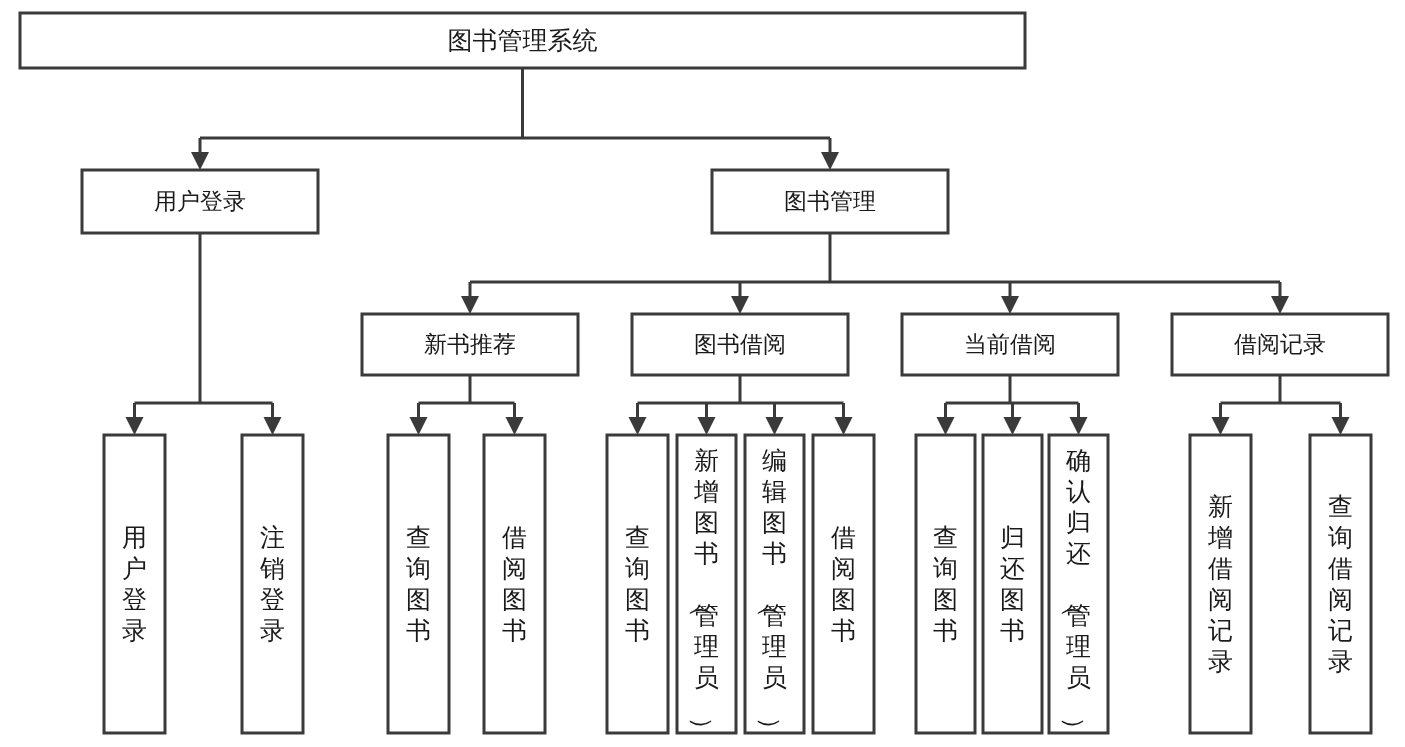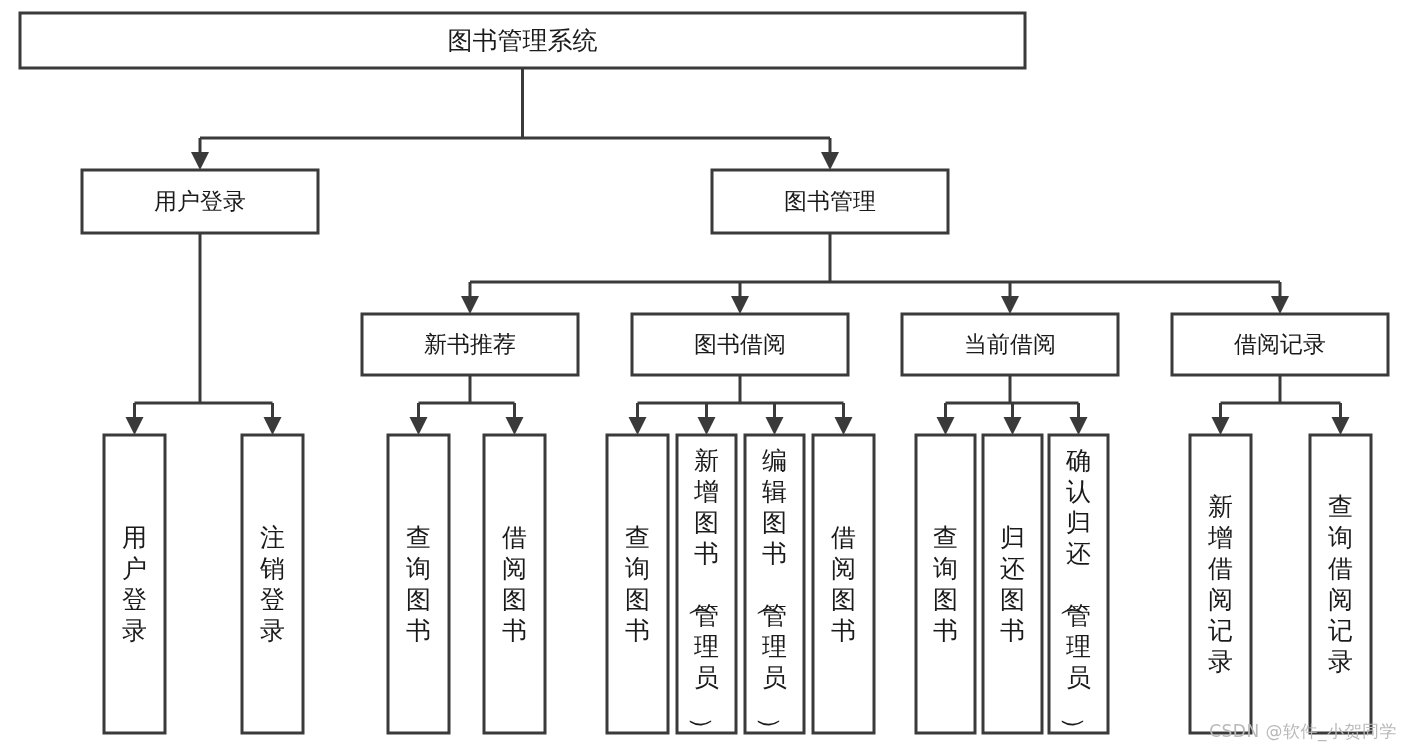--- a/index.html
+++ b/index.html
@@ -218,14 +218,13 @@
         <g>
           <rect x="1190" y="435" width="61" height="298" class="node-box"></rect>
           <text x="1220.5" class="vert-text"><tspan x="1220.5" y="515.18">新</tspan><tspan x="1220.5" y="546.18">增</tspan><tspan x="1220.5" y="577.18">借</tspan><tspan x="1220.5" y="608.18">阅</tspan><tspan x="1220.5" y="639.18">记</tspan><tspan x="1220.5" y="670.18">录</tspan></text>
         </g>
         <g>
           <rect x="1310" y="435" width="61" height="298" class="node-box"></rect>
           <text x="1340.5" class="vert-text"><tspan x="1340.5" y="515.18">查</tspan><tspan x="1340.5" y="546.18">询</tspan><tspan x="1340.5" y="577.18">借</tspan><tspan x="1340.5" y="608.18">阅</tspan><tspan x="1340.5" y="639.18">记</tspan><tspan x="1340.5" y="670.18">录</tspan></text>
         </g>
       </g>
   </svg>
-  <div class="watermark">CSDN @软件_小贺同学</div>
 </div>
 
 </body></html>

